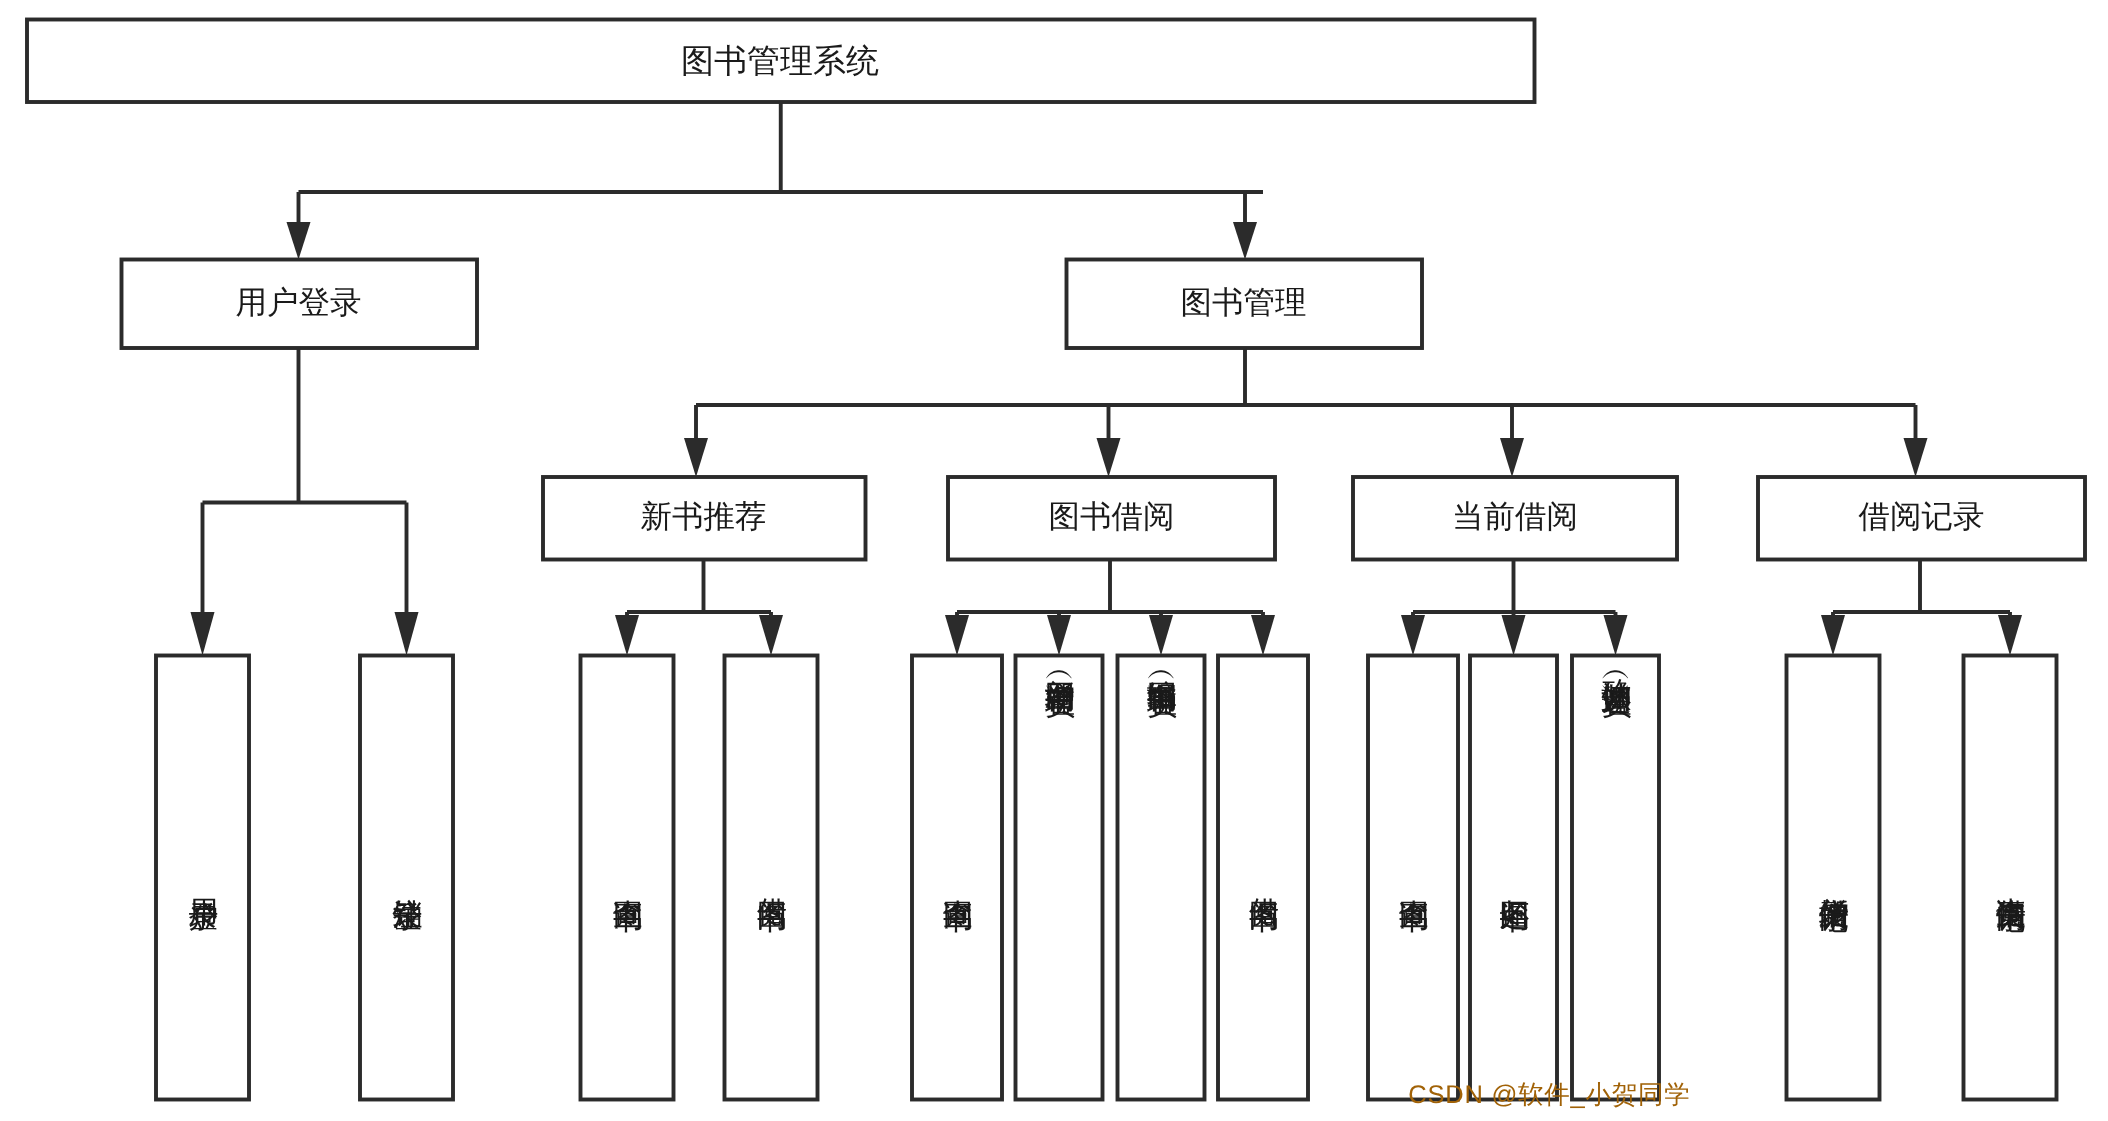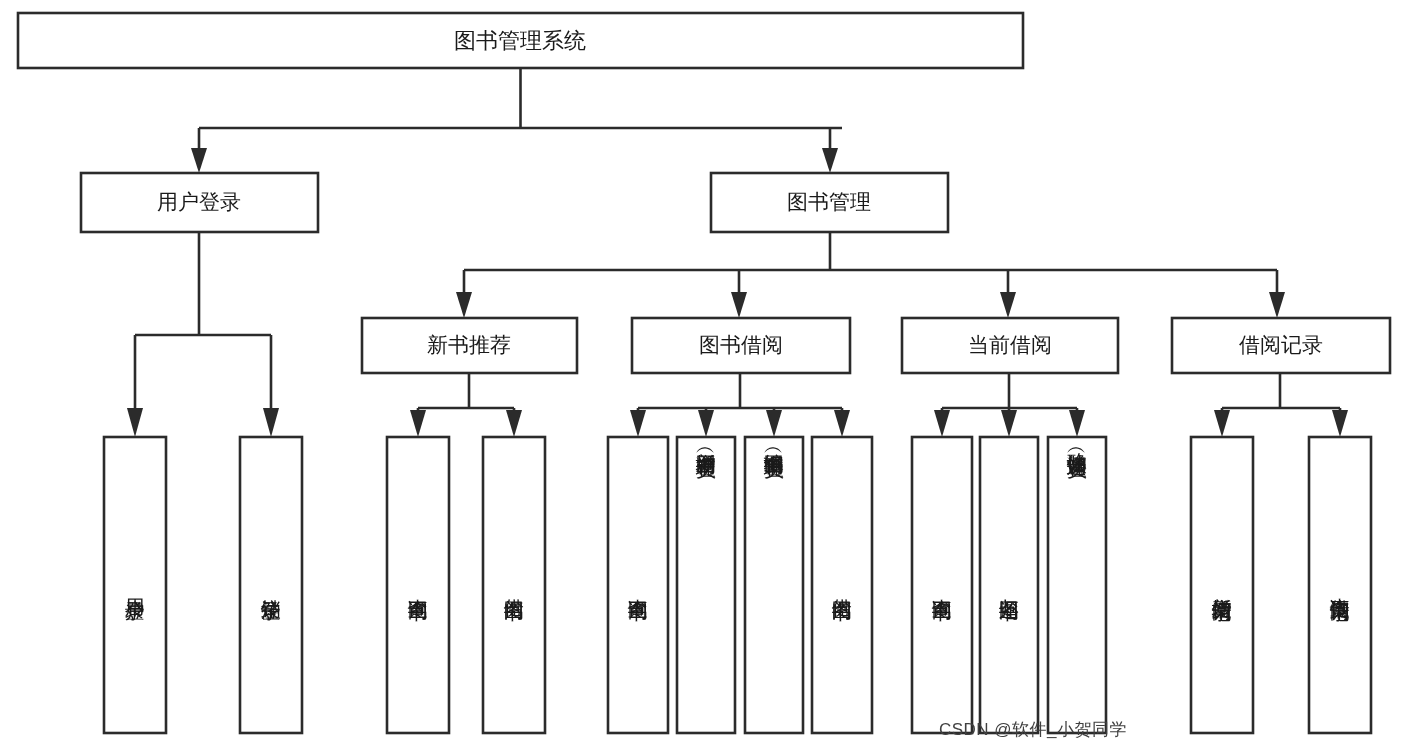--- a/index.html
+++ b/index.html
@@ -73,21 +73,21 @@
     letter-spacing: 1px;
     color: #1a1a1a;
     white-space: nowrap;
   }
   .watermark {
     position: absolute;
     right: 8px;
     bottom: 6px;
     font-family: "Liberation Sans", "DejaVu Sans", sans-serif;
     font-size: 17px;
-    color: #404040;
+    color: #a16207;
     letter-spacing: 0.5px;
     white-space: nowrap;
   }
 </style>
 </head>
 <body>
 
 <div id="diagram-root">
 
   <svg class="diagram" viewBox="0 0 1405 747" xmlns="http://www.w3.org/2000/svg">

